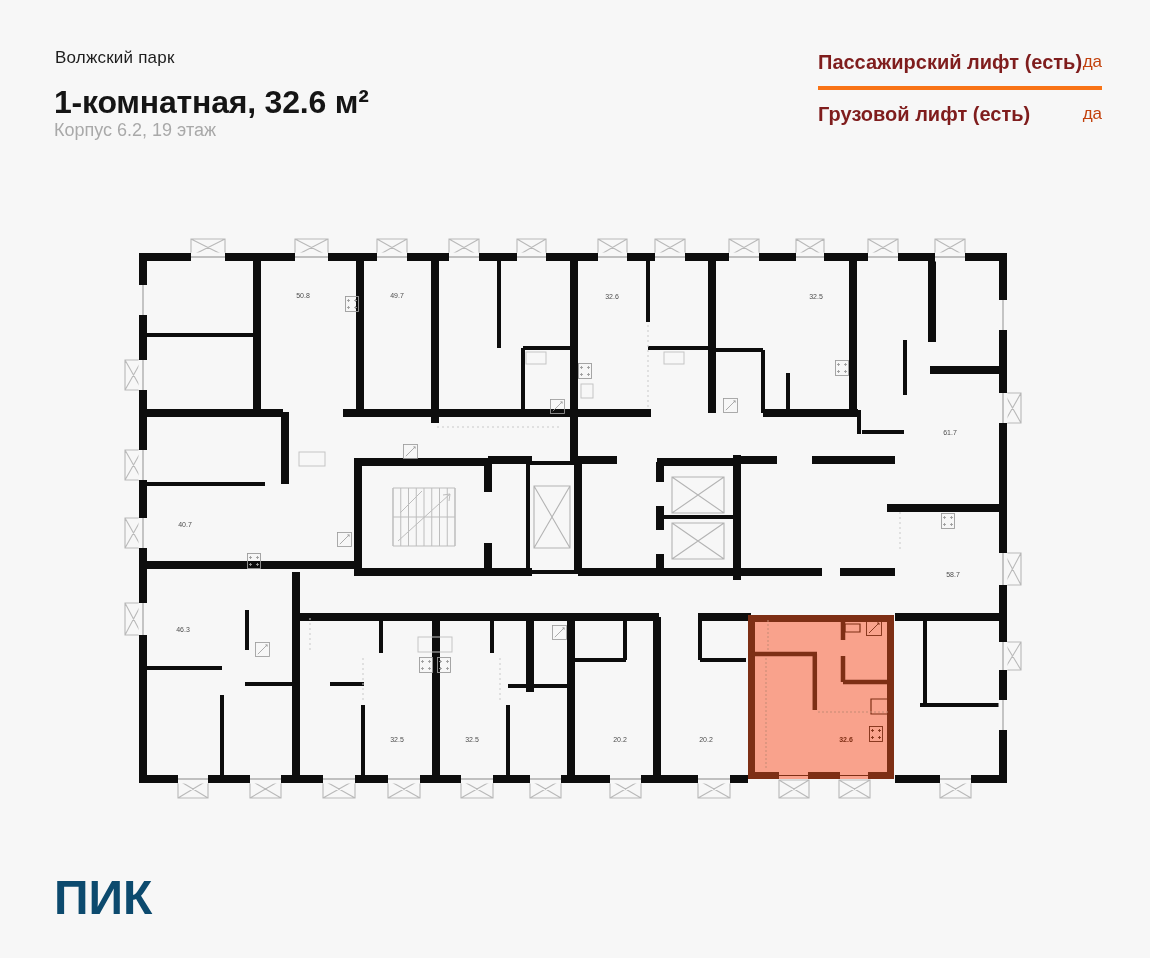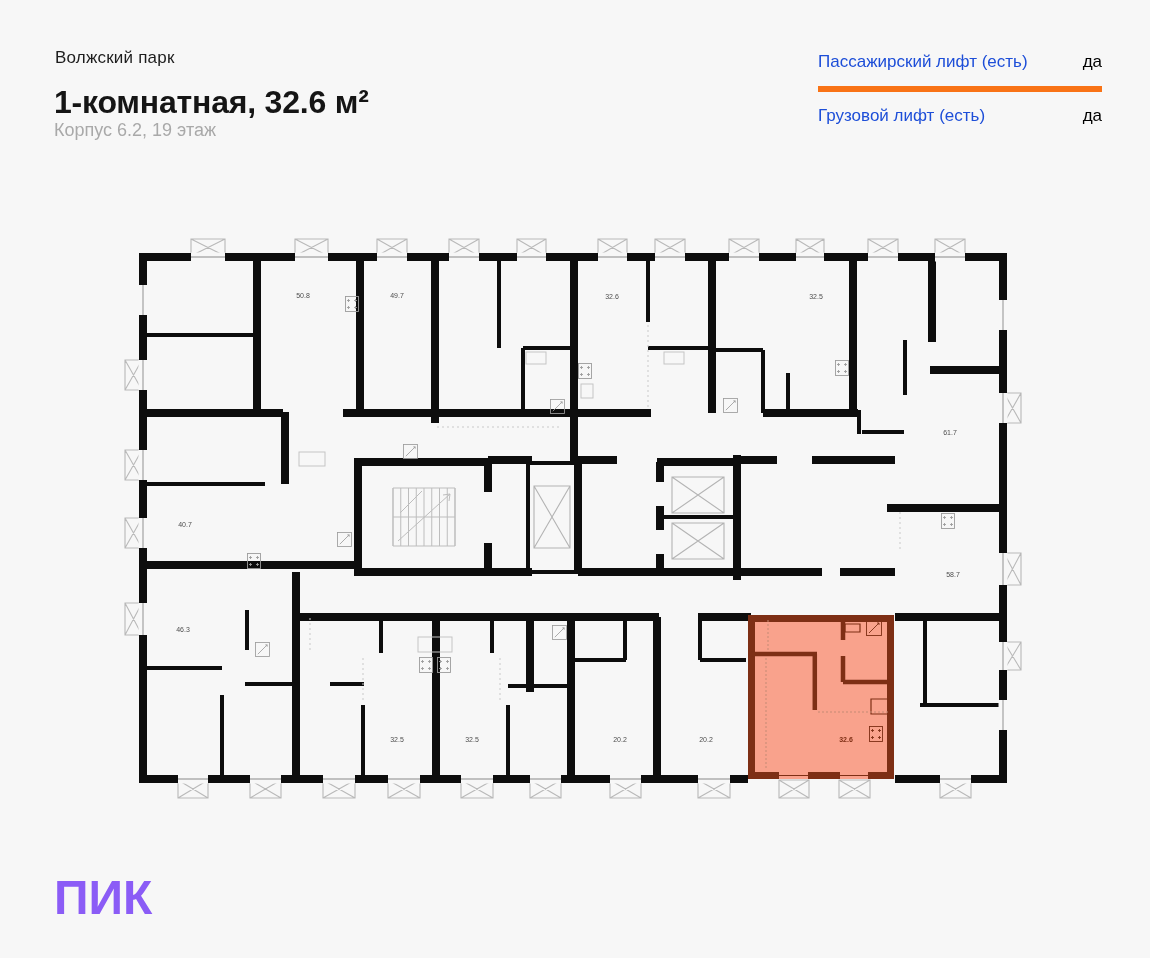--- a/index.html
+++ b/index.html
@@ -7,23 +7,23 @@
     width:1150px;height:958px;position:relative;overflow:hidden;
     background:#F7F7F7;
     font-family:"Liberation Sans", sans-serif;
   }
   .abs{position:absolute}
   .project{left:55px;top:48px;font-size:17px;font-weight:400;color:#1d1d1d;letter-spacing:.2px}
   .title{left:54px;top:84px;font-size:32px;font-weight:700;color:#151515;letter-spacing:-.2px}
   .subtitle{left:54px;top:120px;font-size:18px;font-weight:400;color:#a9a9a9}
   .lifts{left:818px;top:38px;width:284px}
   .lift-row{display:flex;justify-content:space-between;align-items:center;height:48px}
-  .lift-row + .lift-row{border-top:6px solid #f97316}
-  .lift-label{font-size:17px;font-weight:400;color:#1d4ed8}
-  .lift-value{font-size:17px;color:#000000}
+  .lift-row + .lift-row{border-top:4px solid #f97316}
+  .lift-label{font-size:20px;font-weight:700;color:#7f1d1d}
+  .lift-value{font-size:17px;color:#c2410c}
   .logo{left:54px;top:870px;font-size:48px;font-weight:900;letter-spacing:0;color:#F4501E;
         font-family:"Liberation Sans", sans-serif}
   svg.plan{left:0;top:0}
   .room-label{font-size:7px;fill:#4e4e4e;text-anchor:middle}
   .room-label.hl{fill:#7E2F15;font-weight:bold}
 </style>
 </head>
 <body>
 
 <div class="abs project">Волжский парк</div>
@@ -170,13 +170,13 @@
       <text x="953" y="577" class="room-label">58.7</text>
       <text x="183" y="632" class="room-label">46.3</text>
       <text x="397" y="742" class="room-label">32.5</text>
       <text x="472" y="742" class="room-label">32.5</text>
       <text x="620" y="742" class="room-label">20.2</text>
       <text x="706" y="742" class="room-label">20.2</text>
       <text x="846" y="742" class="room-label hl">32.6</text>
     </g>
 </svg>
 
-<div class="abs logo" style="color: #8b5cf6;">ПИК</div>
+<div class="abs logo" style="color: #0c4a6e;">ПИК</div>
 
 </body></html>

